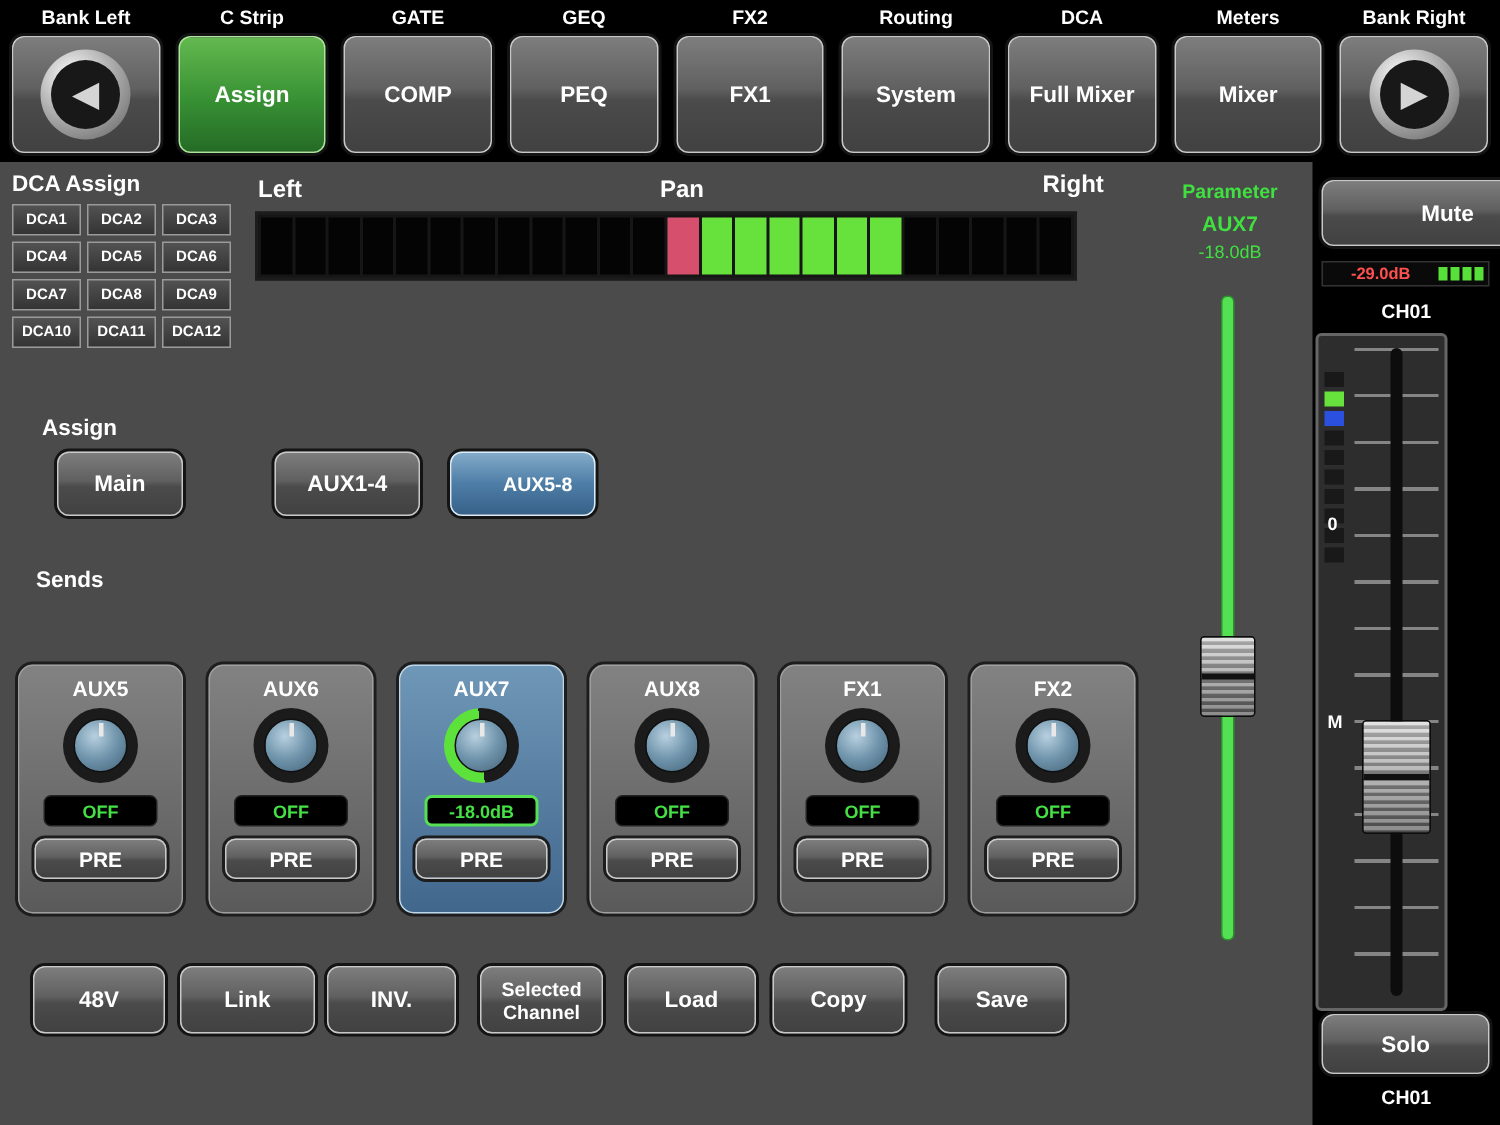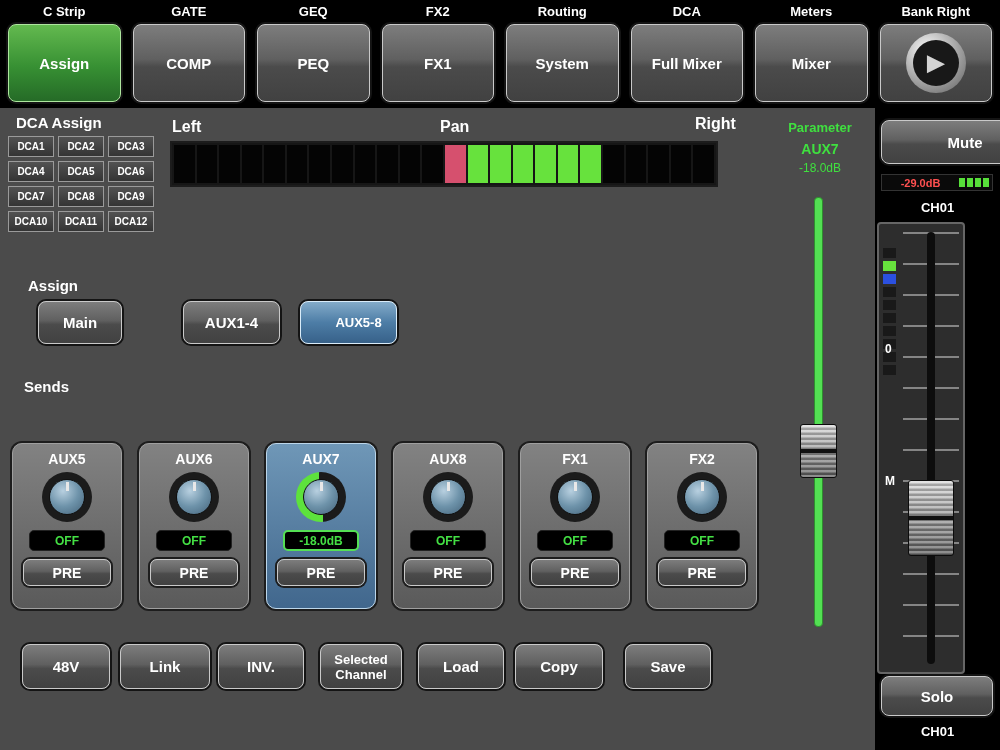--- a/index.html
+++ b/index.html
@@ -24,21 +24,21 @@
   .nav-col { flex:1; display:flex; flex-direction:column; min-width:0; }
   .nav-label { height:23px; line-height:23px; text-align:center; color:#fff; font-size:13px; font-weight:bold; white-space:nowrap; }
   .nav-btn { flex:1; margin:1px 6px 6px; border-radius:8px; }
   .arrow-circle { width:60px; height:60px; border-radius:50%;
     background:radial-gradient(circle at 35% 30%, #fdfdfd 0%, #b9b9b9 40%, #5f5f5f 100%);
     display:flex; align-items:center; justify-content:center; }
   .arrow-inner { width:46px; height:46px; border-radius:50%; background:#181818;
     display:flex; align-items:center; justify-content:center; color:#d4d4d4; font-size:22px; line-height:1; }
 
   
-  .dca-title { position:absolute; left:16px; top:114px; color:#fff; font-size:15px; font-weight:bold; }
+  .dca-title { position:absolute; left:8px; top:114px; color:#fff; font-size:15px; font-weight:bold; }
   .dca-grid { position:absolute; left:8px; top:136px; display:grid; grid-template-columns:repeat(3,46px); gap:4px; }
   .dca-btn { height:21px; background:linear-gradient(180deg,#525252,#343434); border:1px solid #9a9a9a;
     border-radius:0; color:#fff; font-size:10px; font-weight:bold;
     display:flex; align-items:center; justify-content:center; }
 
   
   .pan-left  { position:absolute; left:172px; top:118px; color:#fff; font-size:16px; font-weight:bold; }
   .pan-title { position:absolute; left:440px; top:118px; color:#fff; font-size:16px; font-weight:bold; }
   .pan-right { position:absolute; left:695px; top:115px; color:#fff; font-size:16px; font-weight:bold; }
   .pan-meter { position:absolute; left:170px; top:141px; width:548px; height:46px;
@@ -127,20 +127,28 @@
   .solo-btn { position:absolute; left:6px; top:568px; width:112px; height:40px; }
   .ch-label-bottom { position:absolute; left:0; top:616px; width:125px; text-align:center; color:#fff; font-size:13px; font-weight:bold; }
 </style>
 </head>
 <body>
 
 <div class="screen">
 
   <div class="topbar">
     <div class="nav-col">
+      <div class="nav-label">Bank Left</div>
+      <div class="btn nav-btn">
+        <span class="arrow-circle">
+            <span class="arrow-inner">◀</span>
+          </span>
+      </div>
+    </div>
+    <div class="nav-col">
       <div class="nav-label">C Strip</div>
       <div class="btn nav-btn nav-main green">Assign</div>
     </div>
     <div class="nav-col">
       <div class="nav-label">GATE</div>
       <div class="btn nav-btn nav-main">COMP</div>
     </div>
     <div class="nav-col">
       <div class="nav-label">GEQ</div>
       <div class="btn nav-btn nav-main">PEQ</div>

